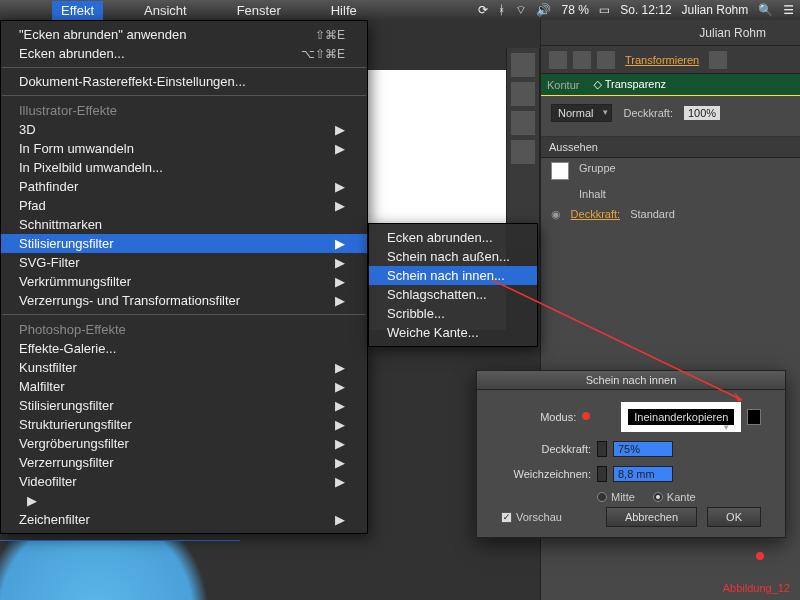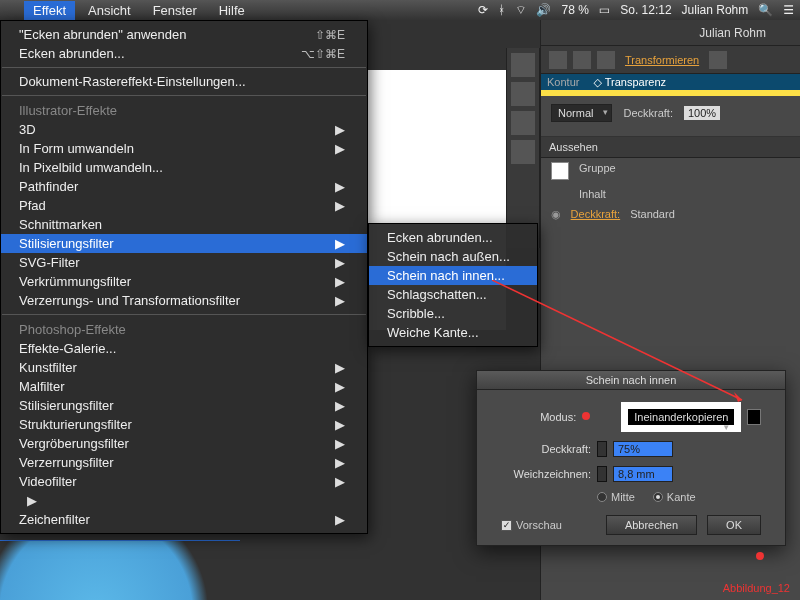--- a/index.html
+++ b/index.html
@@ -1,21 +1,21 @@
 <!DOCTYPE html>
 <html><head>
 <meta charset="utf-8">
 <style>
 * { margin:0; padding:0; box-sizing:border-box; font-family:-apple-system,"Helvetica Neue",Arial,sans-serif; }
 body { width:800px; height:600px; background:#323232; color:#ccc; font-size:12px; overflow:hidden; position:relative; }
 
 
 .menubar { position:absolute; top:0; left:0; right:0; height:20px; background:linear-gradient(#555,#333); display:flex; align-items:center; padding:0 6px; color:#eee; font-size:13px; gap:4px; z-index:5; }
 .menubar .apple { width:14px; }
-.menubar .m { padding:2px 9px; }
+.menubar .m { padding:2px 9px;margin-left:28px; }
 .menubar .m.open { background:#2a6cd6; color:#fff; }
 .menubar .spacer { flex:1; }
 .menubar .status { display:flex; align-items:center; gap:10px; font-size:12px; }
 
 
 .menu { position:absolute; top:20px; left:0; width:368px; background:rgba(45,45,45,.97); border:1px solid #000; box-shadow:2px 4px 14px rgba(0,0,0,.6); padding:4px 0; z-index:10; }
 .mi { display:flex; align-items:center; padding:2px 22px 2px 18px; color:#eee; font-size:13px; height:19px; white-space:nowrap; }
 .mi .lbl { flex:1; }
 .mi .sc { color:#bbb; font-size:12px; }
 .mi .arr { color:#ddd; margin-left:8px; }
@@ -27,21 +27,21 @@
 
 .submenu { position:absolute; top:223px; left:368px; width:170px; background:rgba(45,45,45,.97); border:1px solid #000; box-shadow:2px 4px 14px rgba(0,0,0,.6); padding:4px 0; z-index:11; }
 
 
 .rpanels { position:absolute; top:20px; right:0; width:260px; bottom:0; background:#484848; border-left:1px solid #222; }
 .userbar { height:26px; background:#3a3a3a; color:#ddd; display:flex; align-items:center; padding:0 10px; font-size:12px; border-bottom:1px solid #222; }
 .userbar span { flex:1; text-align:right; padding-right:24px; }
 .toolrow { height:28px; background:#3a3a3a; display:flex; align-items:center; gap:6px; padding:0 8px; border-bottom:1px solid #222; }
 .toolrow .ico { width:18px; height:18px; background:#555; }
 .toolrow .tf { color:#e8a23c; font-size:11px; text-decoration:underline; padding:0 4px; }
-.tabrow { height:22px; background:#0c4a6e; display:flex; align-items:center; padding:0 6px; gap:14px; font-size:11px; border-bottom:6px solid #fde047; }
+.tabrow { height:22px; background:#14532d; display:flex; align-items:center; padding:0 6px; gap:14px; font-size:11px; border-bottom:1px solid #fde047; }
 .tabrow .tab { color:#aaa; }
 .tabrow .tab.act { color:#fff; }
 .pnl { padding:8px 10px; border-bottom:1px solid #333; font-size:11px; }
 .row { display:flex; align-items:center; gap:11px; margin-bottom:6px; }
 .sel { background:#2a2a2a; border:1px solid #222; padding:2px 18px 2px 6px; color:#ddd; position:relative; font-size:11px; }
 .sel:after { content:"▾"; position:absolute; right:4px; color:#aaa; font-size:9px; }
 .numfld { background:#ddd; color:#222; padding:1px 4px; font-size:11px; min-width:36px; display:inline-block; text-align:left; }
 .swatch { width:18px; height:18px; background:#fff; border:1px solid #888; }
 .hdr { background:#3a3a3a; padding:4px 8px; font-size:11px; color:#ddd; border-bottom:1px solid #222; }
 .appear-row { display:flex; gap:10px; padding:4px 10px; font-size:11px; }
@@ -59,21 +59,21 @@
 .dialog { position:absolute; top:370px; left:476px; width:310px; background:#4a4a4a; border:1px solid #222; box-shadow:0 6px 20px rgba(0,0,0,.6); z-index:20; font-size:11px; }
 .dialog .titlebar { background:linear-gradient(#5a5a5a,#424242); text-align:center; padding:3px; color:#ddd; border-bottom:1px solid #222; }
 .dialog .body { padding:12px 24px 10px; }
 .dialog .drow { display:flex; align-items:center; margin-bottom:9px; gap:6px; }
 .dialog .dlbl { width:90px; text-align:right; color:#ddd; }
 .dialog .dsel { background:#000000; border:7px solid #ffffff; color:#ddd; padding:2px 16px 2px 6px; position:relative; width:120px;margin-left:39px; }
 .dialog .dsel:after { content:"▼"; position:absolute; right:4px; font-size:8px; color:#aaa; }
 .dialog .dnum { background:#3b82f6; color:#222; padding:1px 4px; width:60px; border:1px solid #222; }
 .dialog .stepper { width:10px; height:16px; background:#333; border:1px solid #111; }
 .dialog .colorsw { width:16px; height:16px; background:#000; border:1px solid #777; }
-.dialog .radios { display:flex; gap:18px; padding-left:96px; margin:4px 0 12px; }
+.dialog .radios { display:flex; gap:18px; padding-left:96px; margin:4px 0 4px; }
 .dialog .radio { display:flex; align-items:center; gap:4px; }
 .dialog .rdot { width:10px; height:10px; border-radius:50%; border:1px solid #888; background:#333; display:flex; align-items:center; justify-content:center; }
 .dialog .rdot.on:after { content:""; width:4px; height:4px; border-radius:50%; background:#ddd; }
 .dialog .btnrow { display:flex; align-items:center; gap:10px; }
 .dialog .chk { display:flex; align-items:center; gap:4px; margin-right:auto; }
 .dialog .chkbox { width:11px; height:11px; background:#ddd; border:1px solid #555; color:#222; font-size:9px; text-align:center; line-height:9px; }
 .dialog button { background:linear-gradient(#555,#3a3a3a); border:1px solid #222; color:#ddd; padding:3px 18px; font-size:11px; cursor:pointer; }
 
 
 .annot-line { position:absolute; z-index:25; pointer-events:none; }

